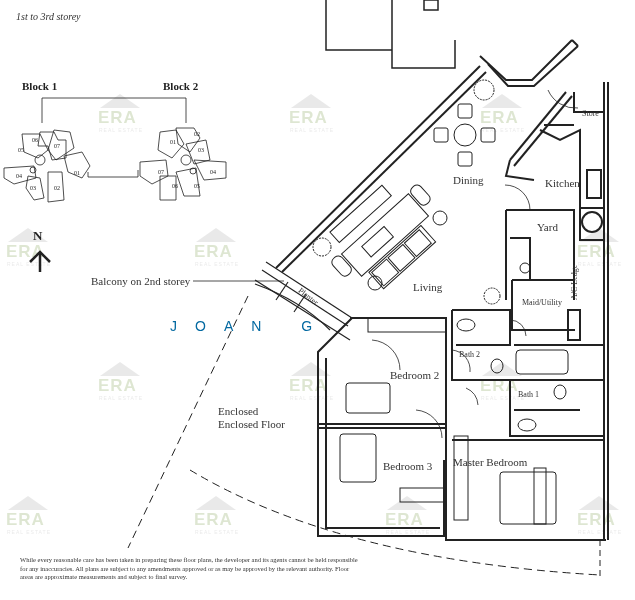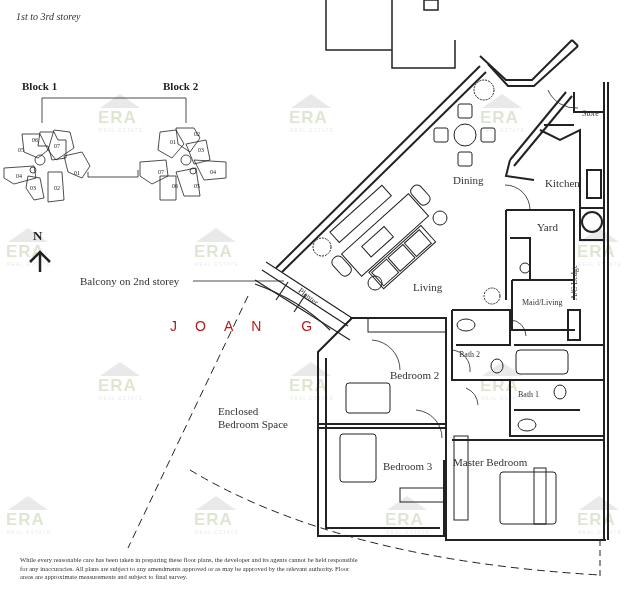--- a/index.html
+++ b/index.html
@@ -7,21 +7,21 @@
   .abs{position:absolute;}
   .note{left:16px;top:10px;font-size:10px;font-style:italic;line-height:13px;width:210px;color:#333;}
   .blocklbl{font-size:11px;font-weight:bold;color:#222;}
   .lbl{font-size:11px;color:#333;white-space:nowrap;}
   .lbl-sm{font-size:8px;color:#333;white-space:nowrap;}
   .disclaimer{left:20px;top:556px;width:340px;font-size:6.5px;line-height:8.5px;color:#333;}
   .wm{position:absolute;width:48px;height:42px;opacity:0.18;}
   .wm .roof{position:absolute;left:4px;top:0;width:0;height:0;border-left:20px solid transparent;border-right:20px solid transparent;border-bottom:14px solid #888;}
   .wm .txt{position:absolute;left:2px;top:14px;font-family:"Liberation Sans",sans-serif;font-weight:bold;font-size:17px;color:#4d7c0f;letter-spacing:1px;}
   .wm .sub{position:absolute;left:3px;top:33px;font-family:"Liberation Sans",sans-serif;font-size:5px;color:#888;letter-spacing:1px;}
-  .joan{left:170px;top:318px;font-family:"Liberation Sans",sans-serif;font-size:14px;letter-spacing:18px;color:#b91c1c;}
+  .joan{left:170px;top:318px;font-family:"Liberation Sans",sans-serif;font-size:14px;letter-spacing:18px;color:#0369a1;}
   svg{position:absolute;left:0;top:0;}
 </style>
 </head>
 <body>
 
 <div class="wm" style="left:96px;top:94px;">
     <div class="roof"></div>
     <div class="txt">ERA</div>
     <div class="sub">REAL ESTATE</div>
   </div>
@@ -274,27 +274,27 @@
 </div>
 <div class="abs blocklbl" style="left:22px;top:80px;">Block 1</div>
 <div class="abs blocklbl" style="left:163px;top:80px;">Block 2</div>
 <div class="abs" style="left:33px;top:228px;font-weight:bold;font-size:13px;">N</div>
 
 <div class="abs lbl" style="left:453px;top:174px;">Dining</div>
 <div class="abs lbl" style="left:545px;top:177px;">Kitchen</div>
 <div class="abs lbl-sm" style="left:582px;top:109px;">Store</div>
 <div class="abs lbl" style="left:537px;top:221px;">Yard</div>
 <div class="abs lbl" style="left:413px;top:281px;">Living</div>
-<div class="abs lbl-sm" style="left:522px;top:298px;">Maid/Living</div>
+<div class="abs lbl-sm" style="left:522px;top:298px;">Maid/Utility</div>
 <div class="abs lbl-sm" style="left:570px;top:300px;transform:rotate(-90deg);transform-origin:left top;">A/C Ledge</div>
 <div class="abs lbl-sm" style="left:302px;top:286px;transform:rotate(38deg);transform-origin:left top;">Planter</div>
 <div class="abs lbl-sm" style="left:459px;top:350px;">Bath 2</div>
 <div class="abs lbl-sm" style="left:518px;top:390px;">Bath 1</div>
 <div class="abs lbl" style="left:343px;top:369px;margin-left:47px;">Bedroom 2</div>
 <div class="abs lbl" style="left:383px;top:460px;">Bedroom 3</div>
 <div class="abs lbl" style="left:453px;top:456px;">Master Bedroom</div>
 <div class="abs lbl" style="left:218px;top:405px;line-height:13px;">
   <div>Enclosed</div>
-  <div>Bedroom Space</div>
+  <div>Enclosed Floor</div>
 </div>
-<div class="abs lbl" style="left:80px;top:275px;">Balcony on 2nd storey</div>
+<div class="abs lbl" style="left:91px;top:275px;">Balcony on 2nd storey</div>
 
 <div class="abs disclaimer">While every reasonable care has been taken in preparing these floor plans, the developer and its agents cannot be held responsible for any inaccuracies. All plans are subject to any amendments approved or as may be approved by the relevant authority. Floor areas are approximate measurements and subject to final survey.</div>
 
 </body></html>

